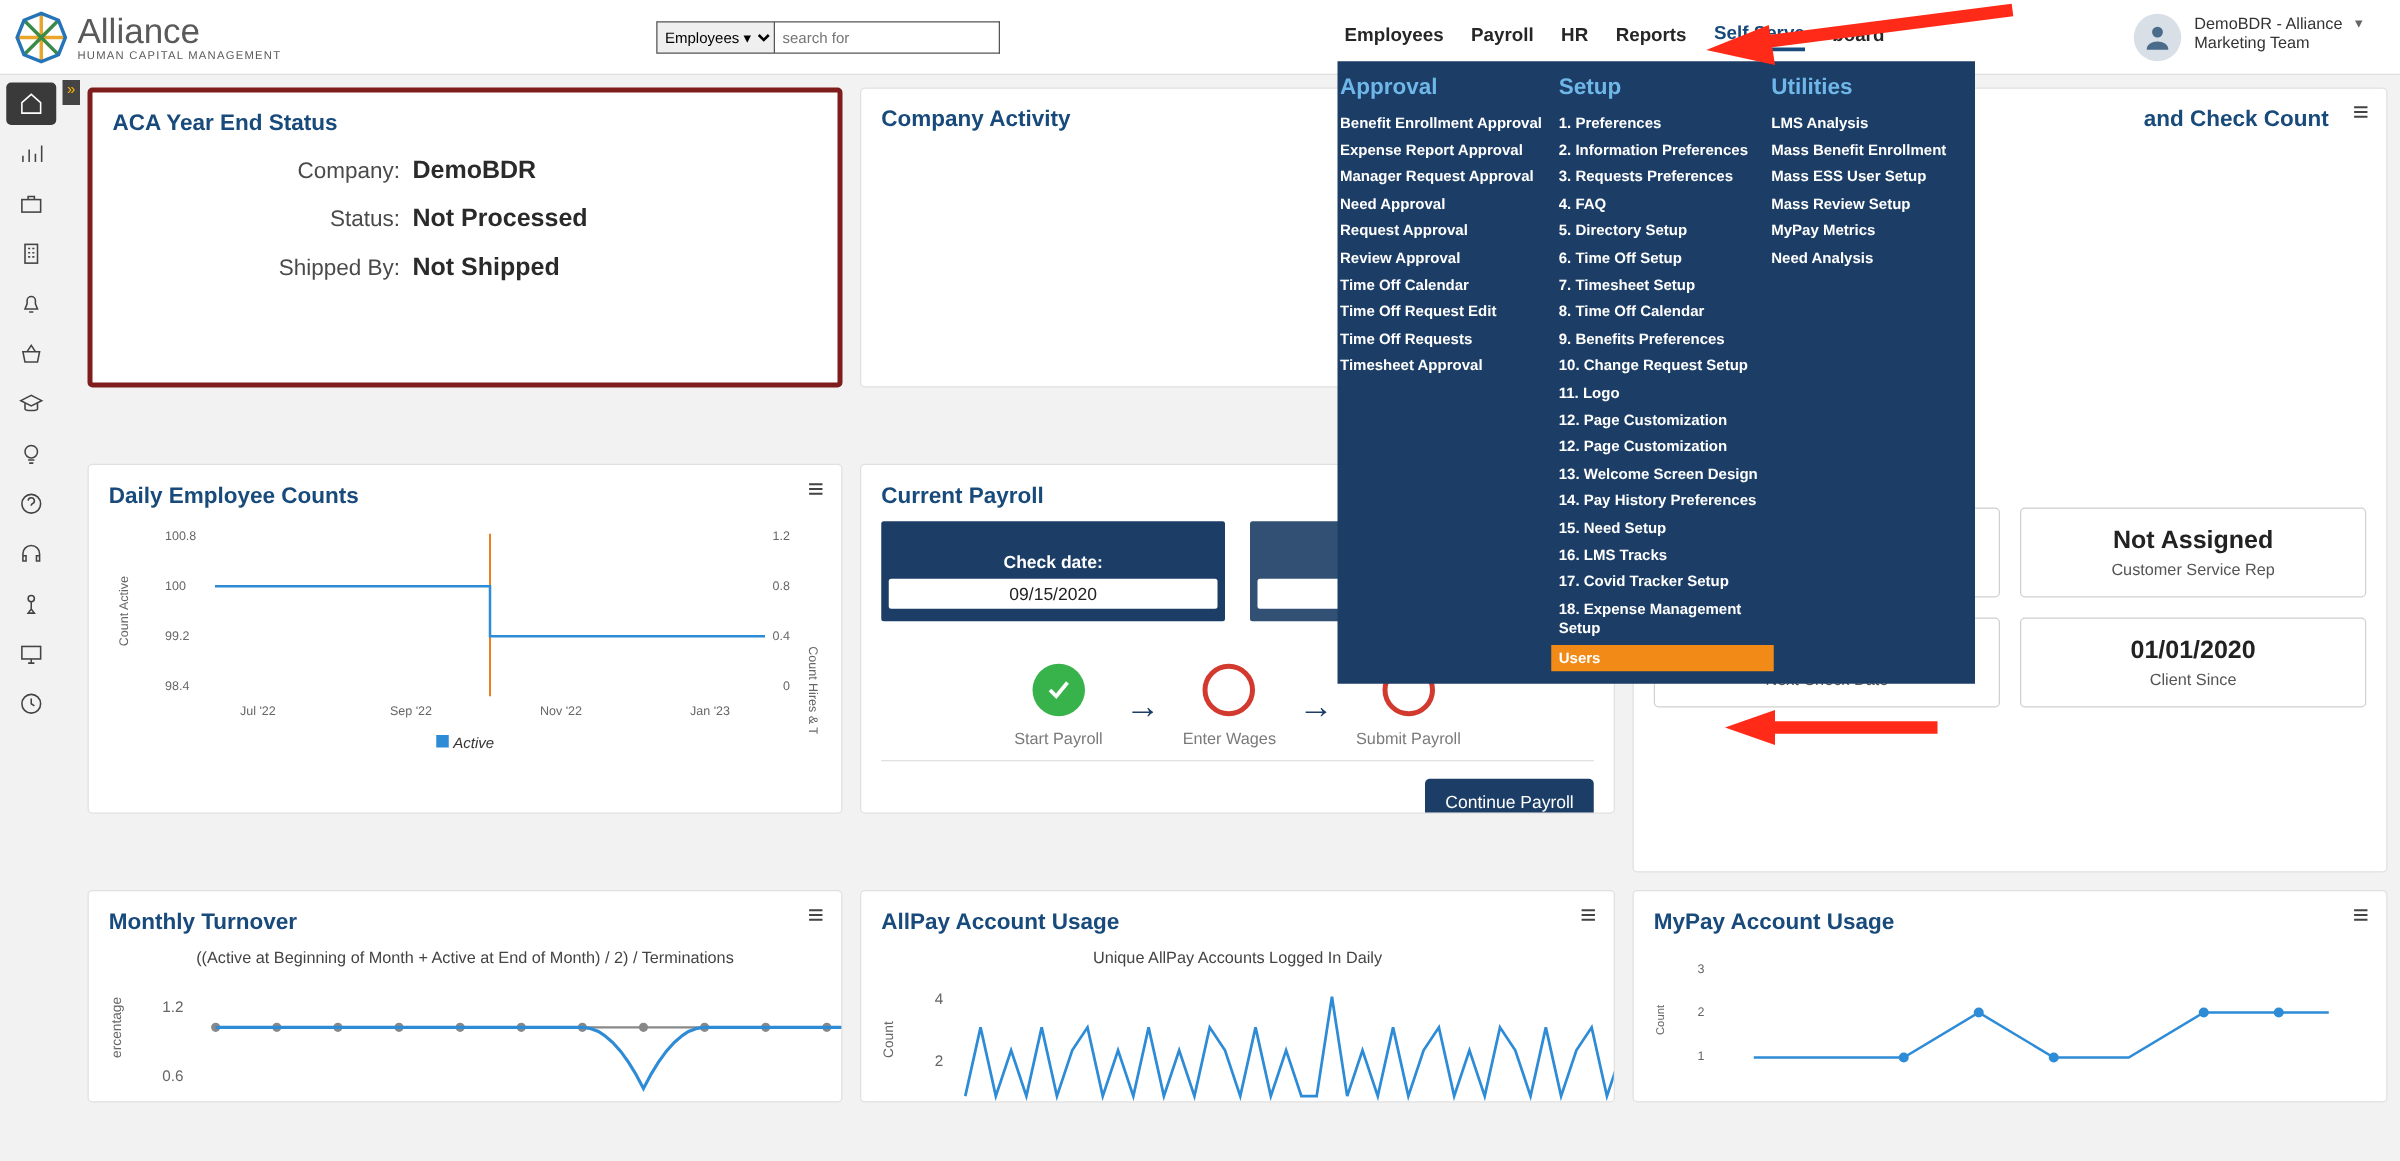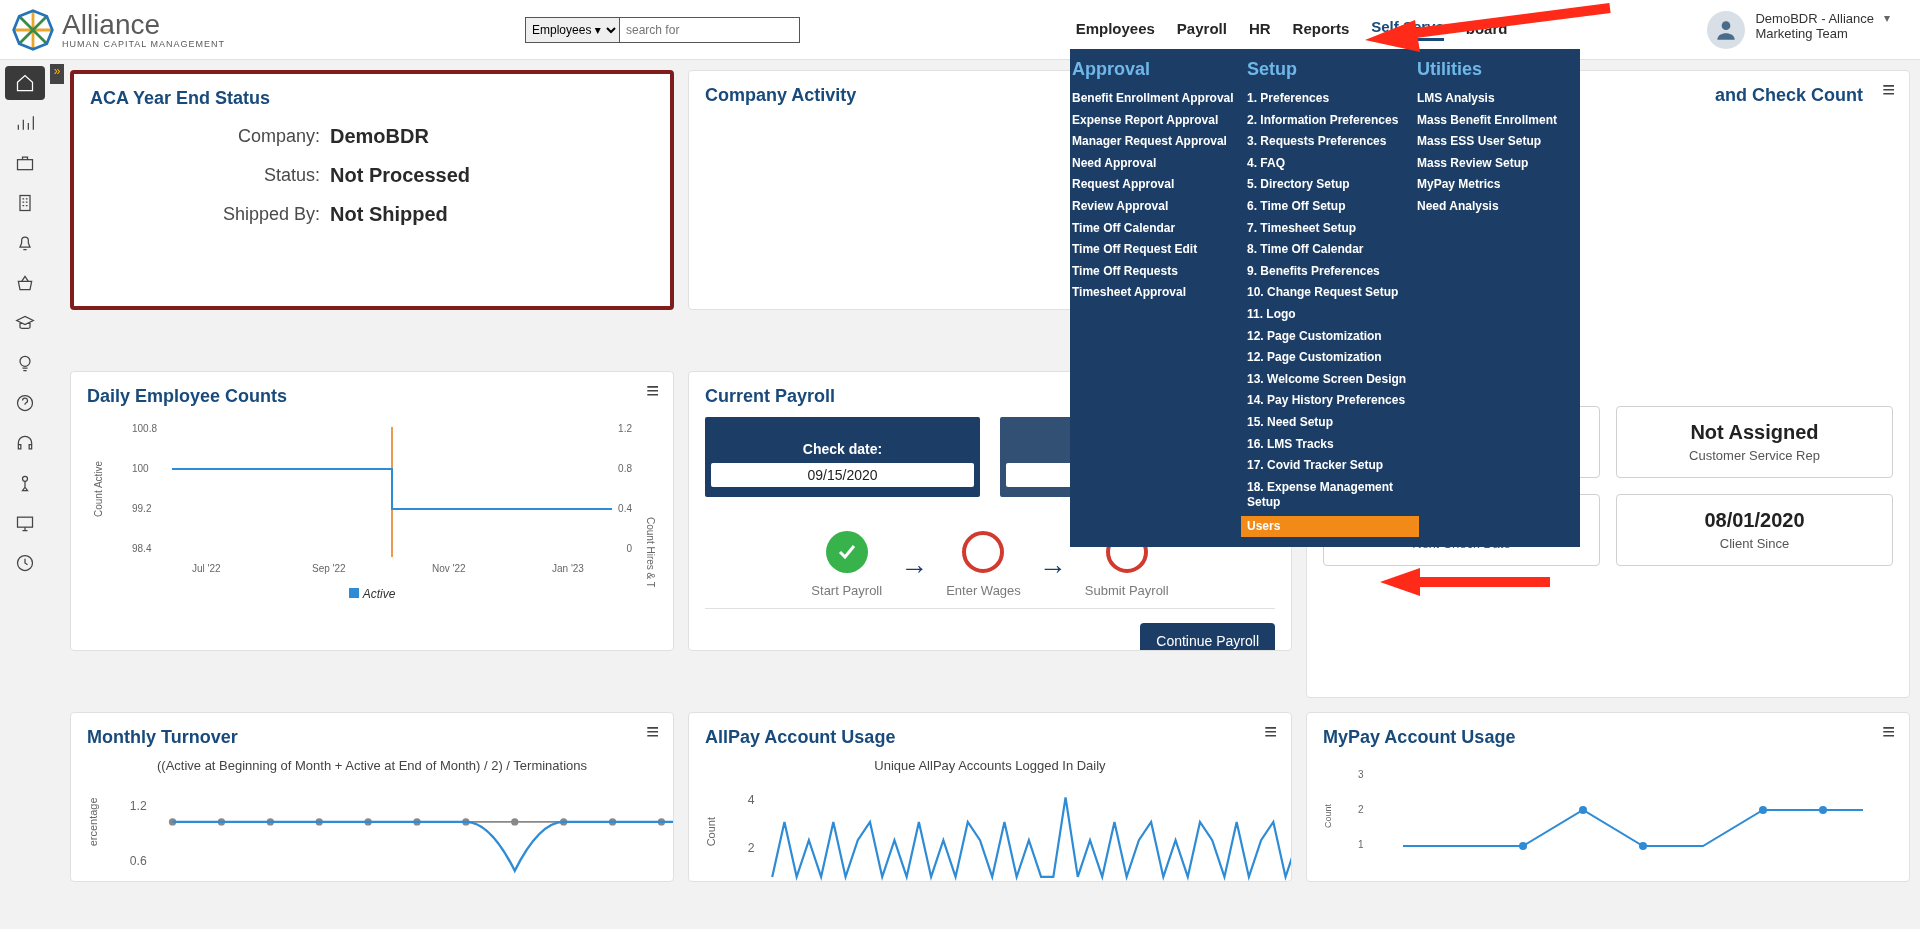--- a/index.html
+++ b/index.html
@@ -315,21 +315,21 @@
         </div>
       <div class="stat">
           <div class="big">Not Assigned</div>
           <div class="small">Customer Service Rep</div>
         </div>
       <div class="stat">
           <div class="big">09/15/2020</div>
           <div class="small">Next Check Date</div>
         </div>
       <div class="stat">
-          <div class="big">08/01/2020</div>
+          <div class="big">01/01/2020</div>
           <div class="small">Client Since</div>
         </div>
     </div>
   </div>
 
   <div class="card" style="grid-column:1;grid-row:2;height:280px;">
     <span class="card-menu">≡</span>
     <div class="card-title">Daily Employee Counts</div>
     <div class="chart">
       <svg viewBox="0 0 560 170">

